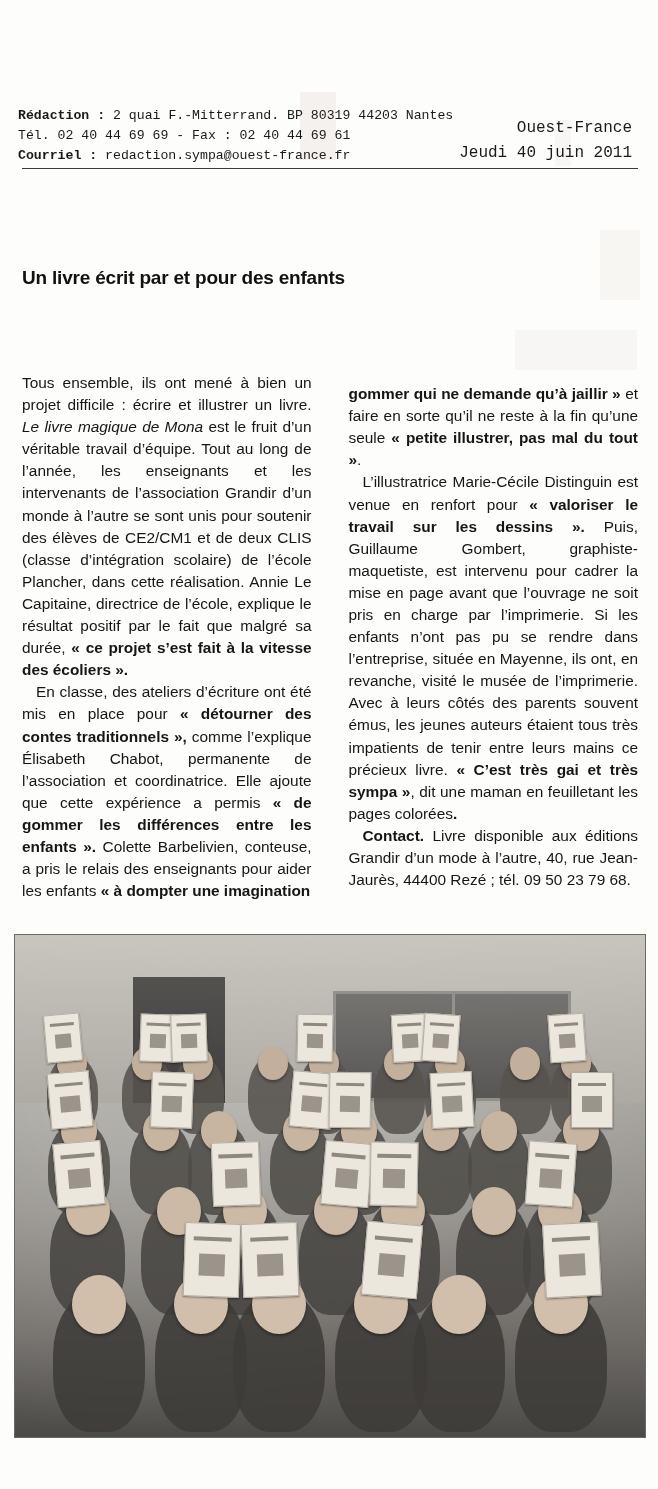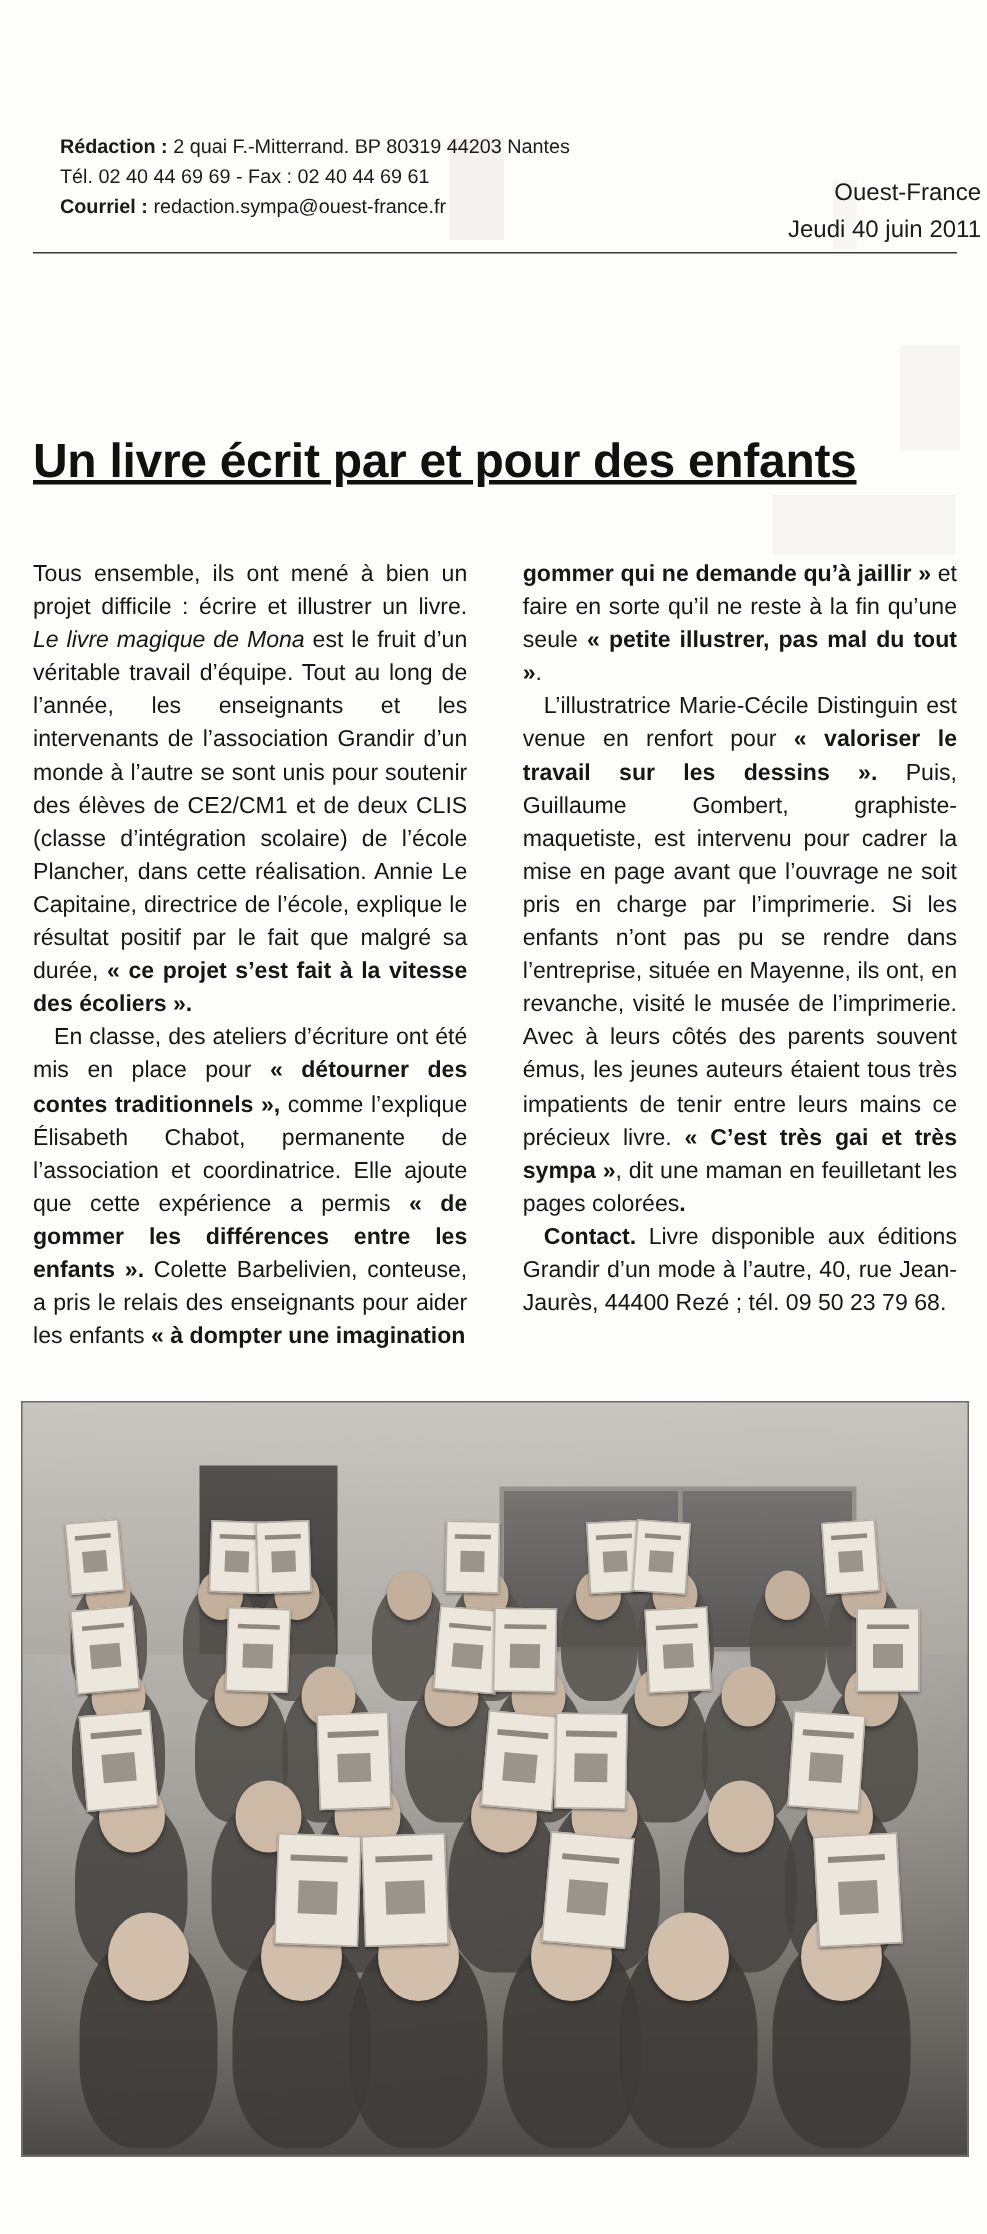--- a/index.html
+++ b/index.html
@@ -20,26 +20,27 @@
     position: absolute;
     left: 0; top: 0;
     width: 658px;
     height: 1489px;
     background: #fdfdfc;
   }
 
   
   .masthead {
     position: absolute;
-    left: 40px;
+    left: 18px;
     top: 88px;
     width: 614px;
     display: flex;
     justify-content: space-between;
-    align-items: flex-start;
+    align-items: flex-end;
+    font-family: Liberation Mono, monospace;
   }
   .masthead-left {
     font-size: 13.2px;
     line-height: 20px;
     color: #1a1a1a;
   }
   .masthead-left .lbl {
     font-weight: bold;
   }
   .masthead-right {
@@ -67,46 +68,46 @@
   }
   .ghost.g1 { left: 300px; top: 92px;  width: 36px; height: 68px; }
   .ghost.g2 { left: 600px; top: 230px; width: 40px; height: 70px; opacity: .35;}
   .ghost.g3 { left: 515px; top: 330px; width: 122px; height: 40px; opacity: .30;}
   .ghost.g4 { left: 555px; top: 120px; width: 16px; height: 46px; opacity: .30;}
 
   
   .headline {
     position: absolute;
     left: 22px;
-    top: 268px;
+    top: 254px;
     width: 614px;
-    font-size: 32px;
+    font-size: 19px;
     font-weight: bold;
     letter-spacing: -0.2px;
     color: #111;
-    text-decoration: underline;
   }
   .standfirst {
     position: absolute;
     left: 30px;
     top: 298px;
     width: 600px;
     font-size: 17.5px;
     line-height: 26px;
     color: #333;
   }
 
   
   .columns {
     position: absolute;
     left: 22px;
     top: 372px;
     width: 616px;
     display: flex;
     gap: 37px;
+    align-items: center;
   }
   .col {
     width: 296px;
     font-size: 15.4px;
     line-height: 22.1px;
     text-align: justify;
     color: #161616;
   }
   .col p {
     margin: 0;

